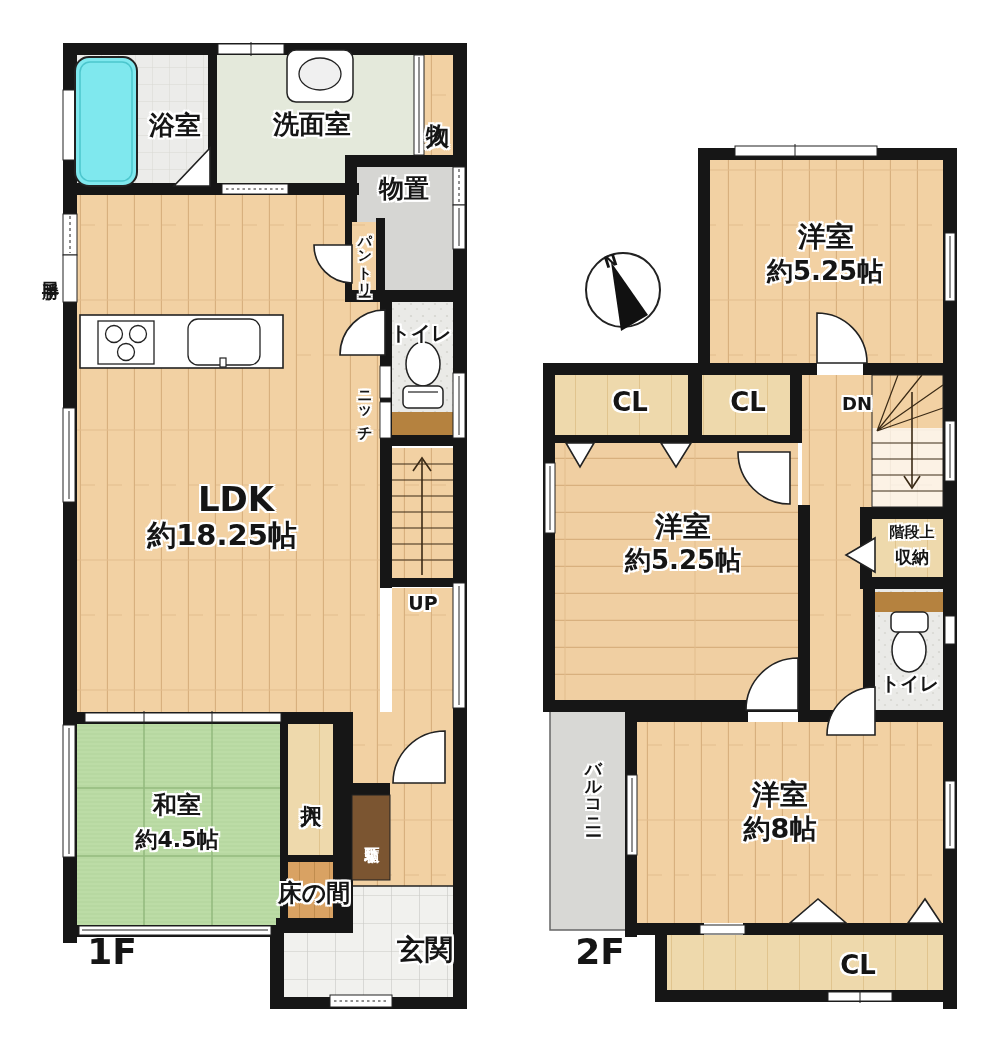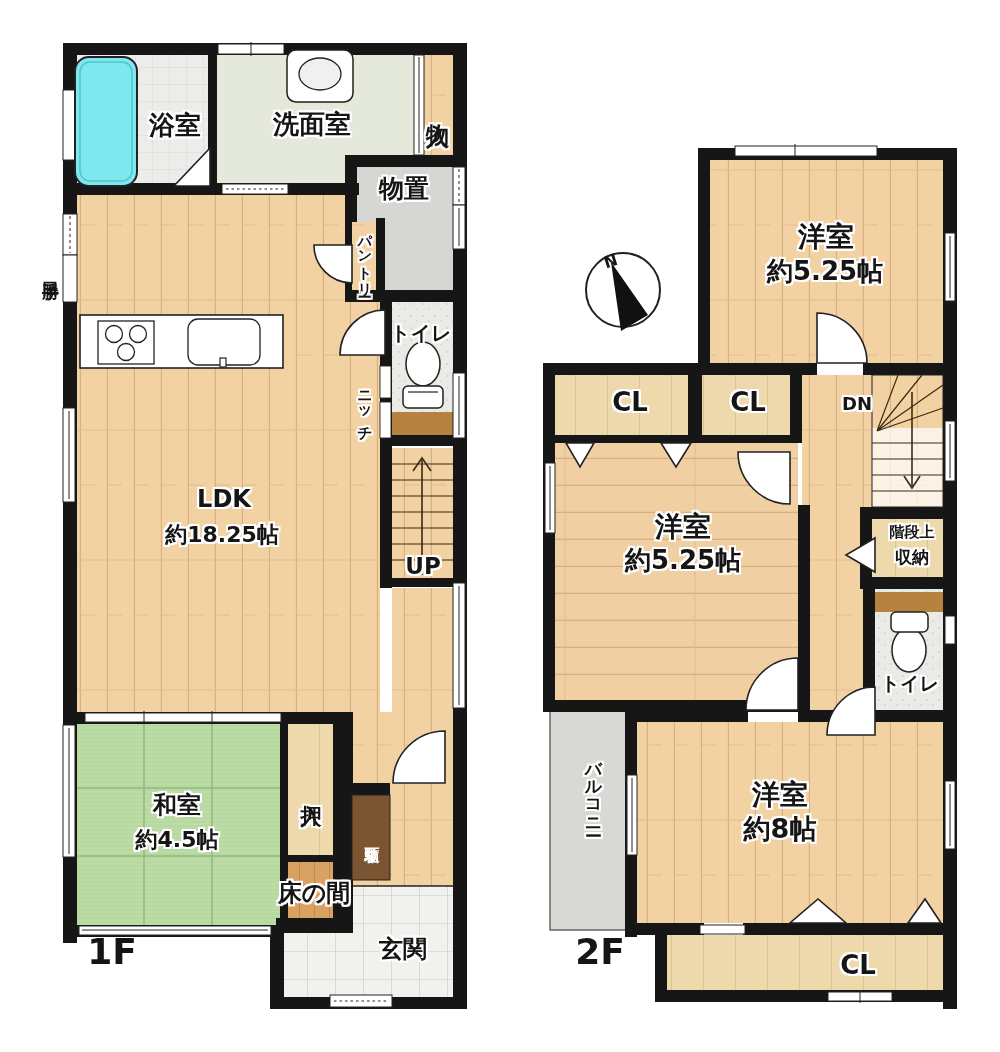--- a/index.html
+++ b/index.html
@@ -265,30 +265,30 @@
 
 <div>
 
   <div class="lbl" style="left:175px;top:126px;font-size:26px">浴室</div>
   <div class="lbl" style="left:312px;top:125px;font-size:26px">洗面室</div>
   <div class="lbl v" style="left:438px;top:106px;font-size:23px">物入</div>
   <div class="lbl" style="left:404px;top:189px;font-size:25px">物置</div>
   <div class="lbl v" style="left:365px;top:257px;font-size:14px">パントリー</div>
   <div class="lbl" style="left:421px;top:333px;font-size:20px">トイレ</div>
   <div class="lbl v" style="left:364px;top:407px;font-size:15px">ニッチ</div>
-  <div class="lbl" style="left:224px;top:500px;font-size:24px">LDK</div>
-  <div class="lbl" style="left:222px;top:535px;font-size:22px">約18.25帖</div>
-  <div class="lbl" style="left:423px;top:566px;font-size:23px">UP</div>
+  <div class="lbl" style="left:236px;top:500px;font-size:34px">LDK</div>
+  <div class="lbl" style="left:222px;top:535px;font-size:29px">約18.25帖</div>
+  <div class="lbl" style="left:423px;top:604px;font-size:19px">UP</div>
   <div class="lbl v" style="left:50px;top:269px;font-size:17px">勝手口</div>
   <div class="lbl" style="left:177px;top:806px;font-size:24px">和室</div>
   <div class="lbl" style="left:177px;top:840px;font-size:22px">約4.5帖</div>
   <div class="lbl v" style="left:311px;top:788px;font-size:21px">押入</div>
   <div class="lbl v white" style="left:371px;top:836px;font-size:15px">下駄箱</div>
   <div class="lbl" style="left:314px;top:894px;font-size:24px">床の間</div>
-  <div class="lbl" style="left:403px;top:950px;font-size:24px">玄関</div>
+  <div class="lbl" style="left:425px;top:950px;font-size:28px">玄関</div>
   <div class="lbl plain" style="left:112px;top:952px;font-size:36px">1F</div>
 
   <div class="lbl plain" style="left:611px;top:262px;font-size:16px;transform:translate(-50%,-50%) rotate(-18deg)">N</div>
   <div class="lbl" style="left:826px;top:237px;font-size:28px">洋室</div>
   <div class="lbl" style="left:825px;top:272px;font-size:26px">約5.25帖</div>
   <div class="lbl" style="left:630px;top:403px;font-size:26px">CL</div>
   <div class="lbl" style="left:748px;top:403px;font-size:26px">CL</div>
   <div class="lbl" style="left:857px;top:404px;font-size:18px">DN</div>
   <div class="lbl" style="left:912px;top:533px;font-size:15px">階段上</div>
   <div class="lbl" style="left:912px;top:558px;font-size:17px">収納</div>

